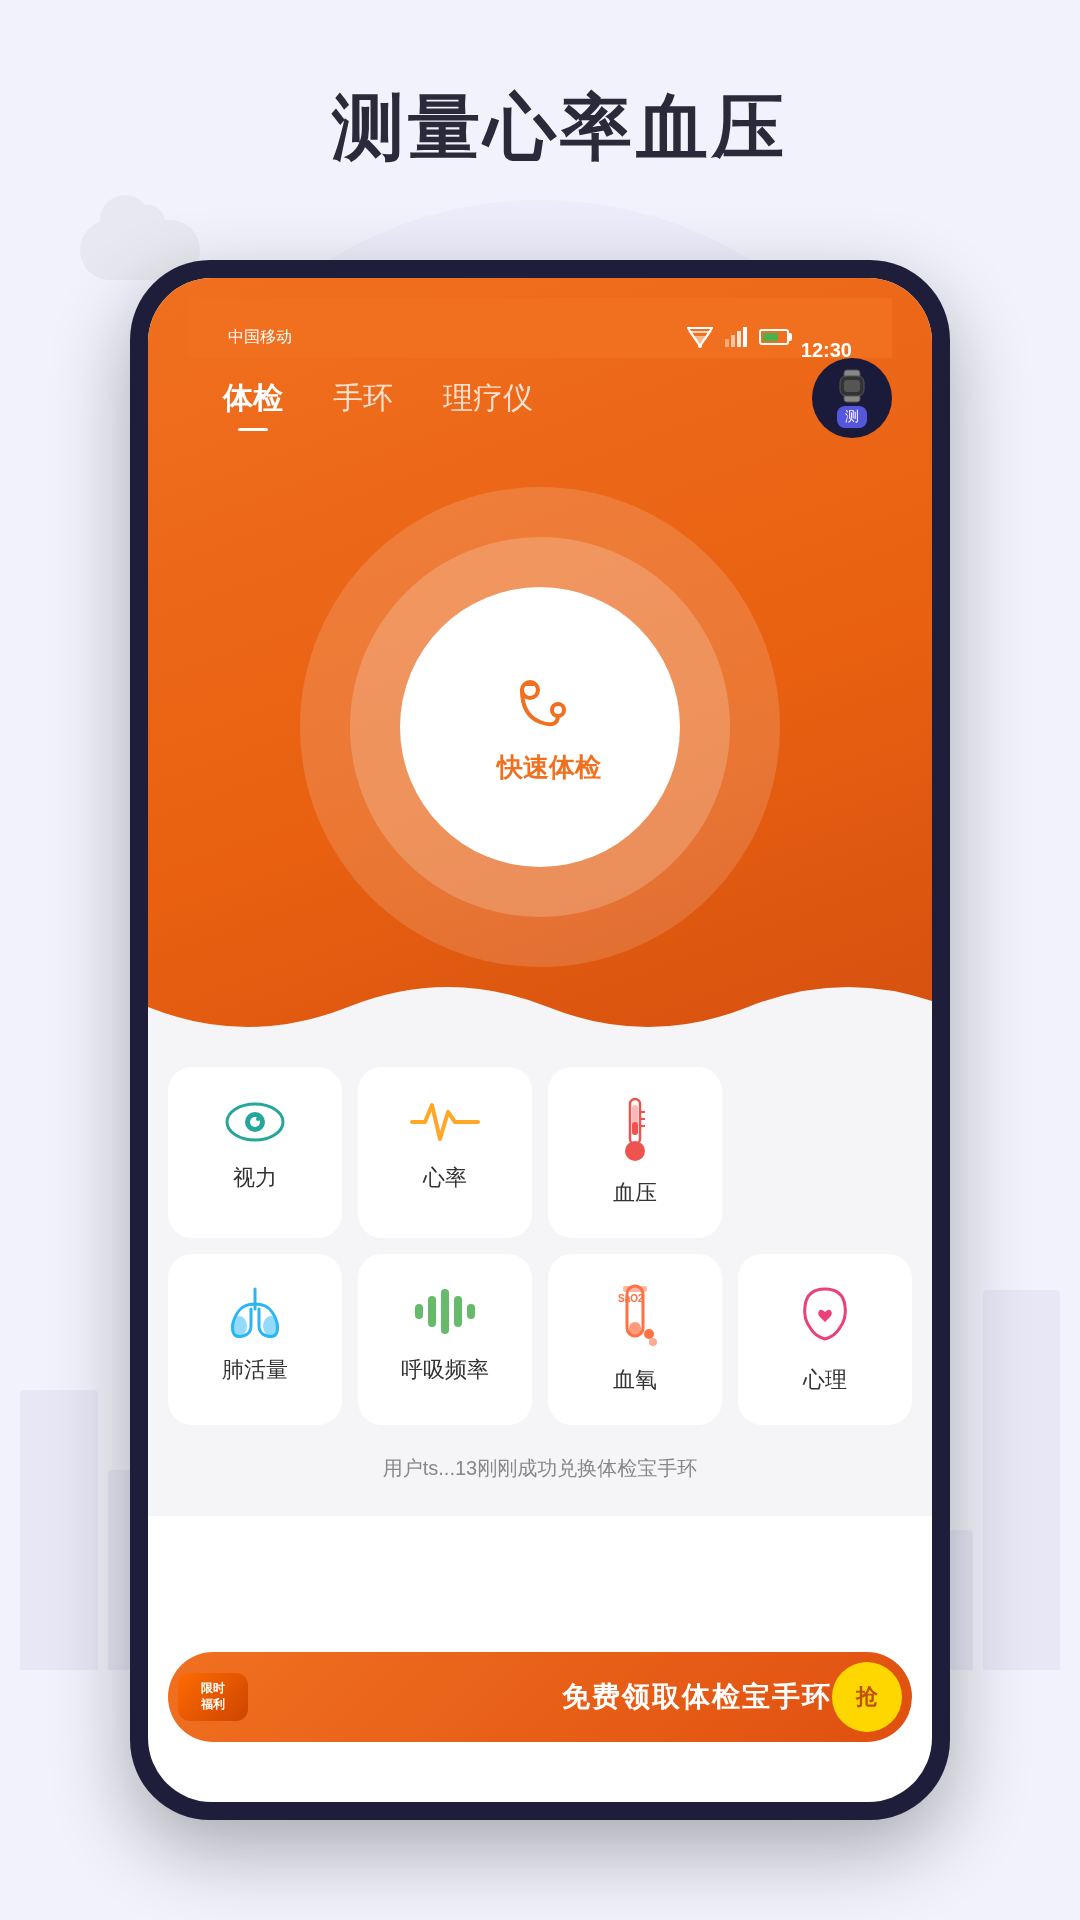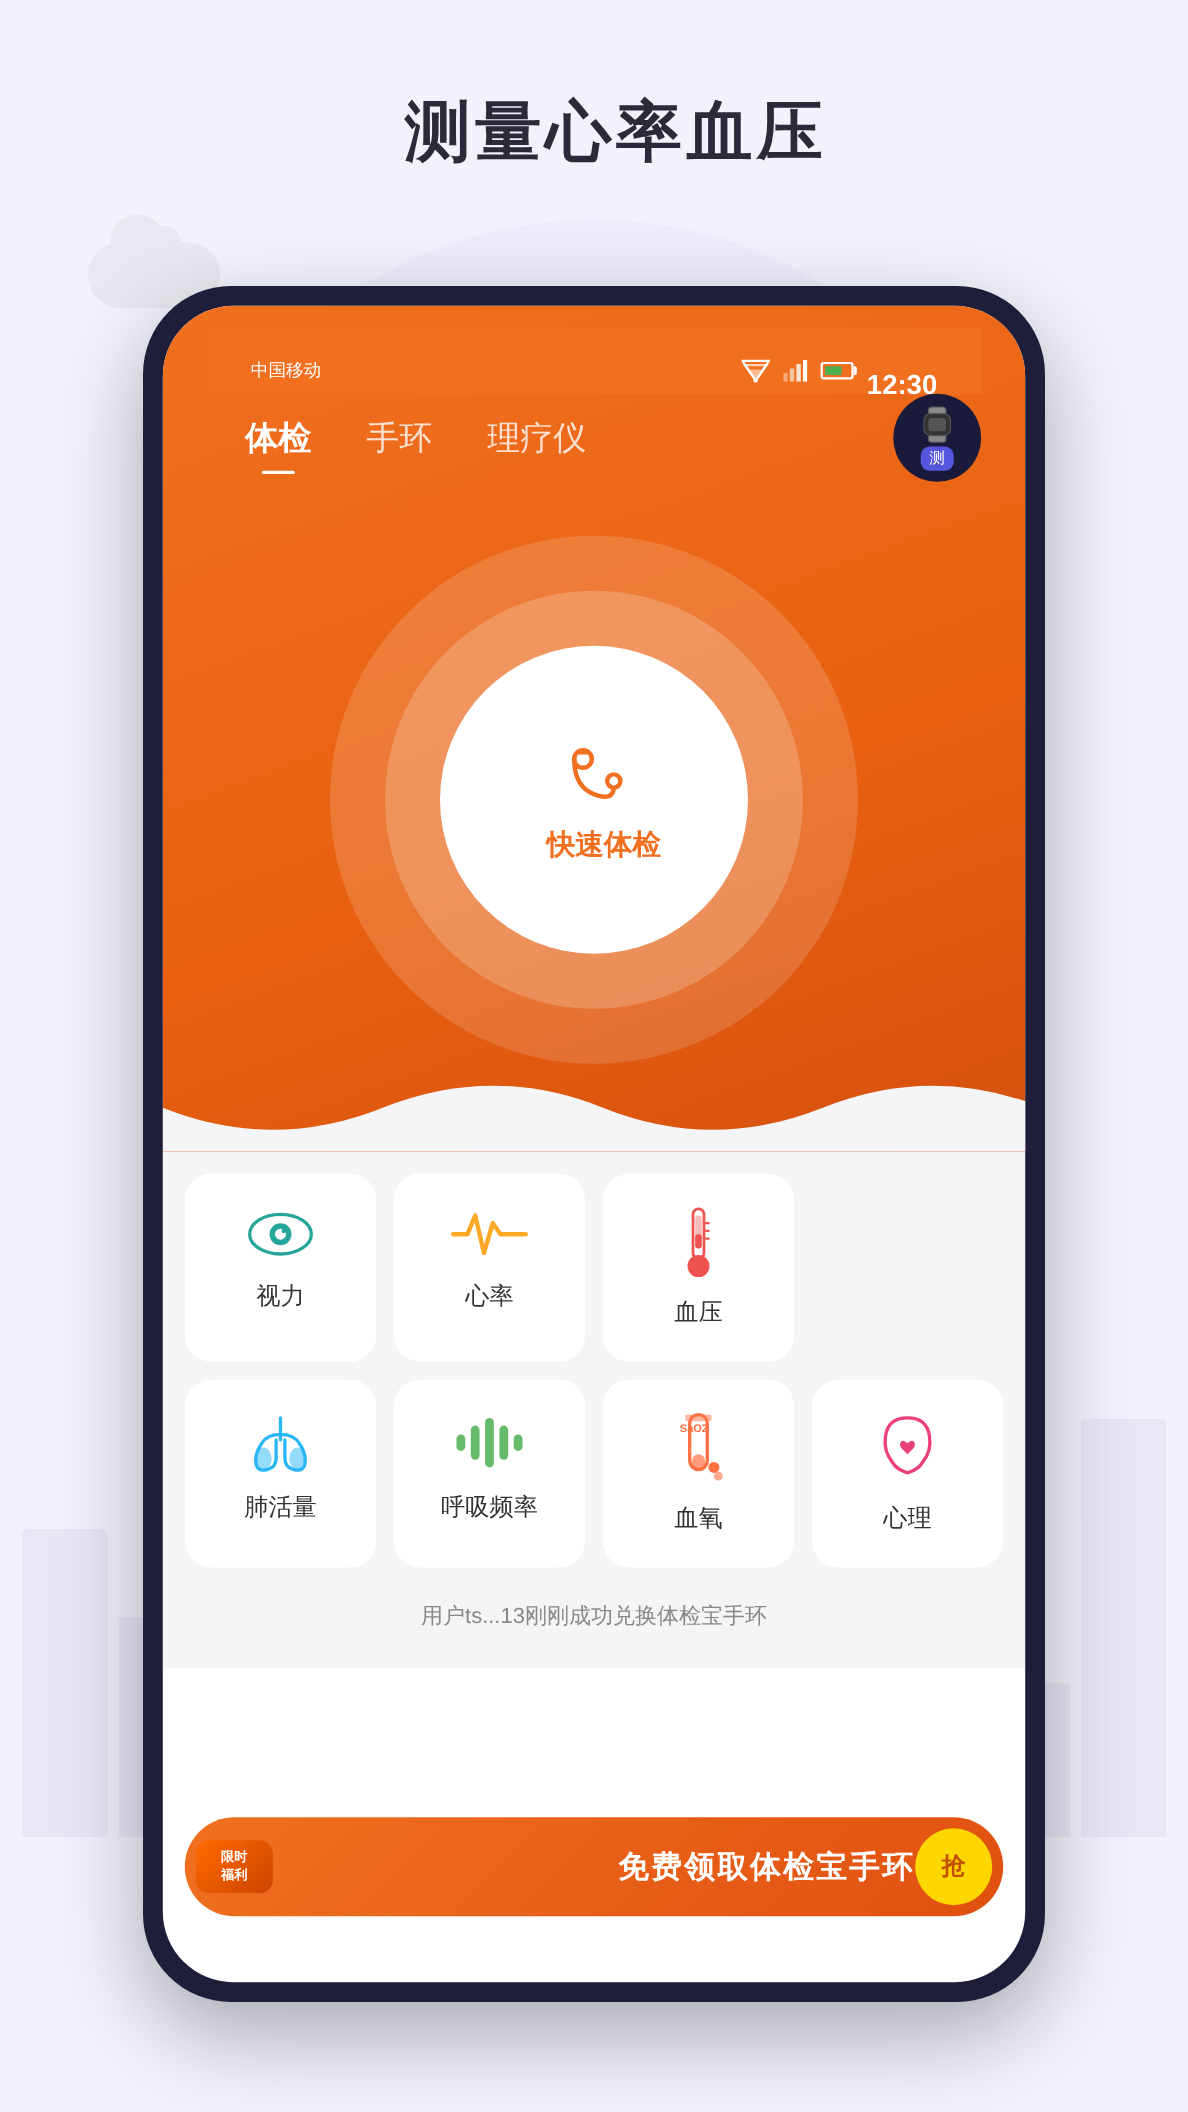--- a/index.html
+++ b/index.html
@@ -32,21 +32,21 @@
       background: #e8e8f8;
       opacity: 0.6;
     }
 
     
     .page-title {
       position: absolute;
       top: 80px;
       left: 0; right: 0;
       text-align: center;
-      font-size: 60px;
+      font-size: 72px;
       font-weight: 700;
       color: #2a2a3a;
       letter-spacing: 4px;
       margin-left: 40px;
     }
 
     
     .cloud {
       position: absolute;
       top: 220px;
@@ -142,21 +142,21 @@
       font-size: 16px;
       color: white;
       font-weight: 500;
     }
     .status-right {
       display: flex;
       align-items: center;
       gap: 12px;
     }
     .status-time {
-      font-size: 25px;
+      font-size: 20px;
       color: white;
       font-weight: 600;
       margin-top: 27px;
     }
     .battery-icon {
       width: 30px; height: 16px;
       border: 2px solid white;
       border-radius: 3px;
       position: relative;
       display: flex;

